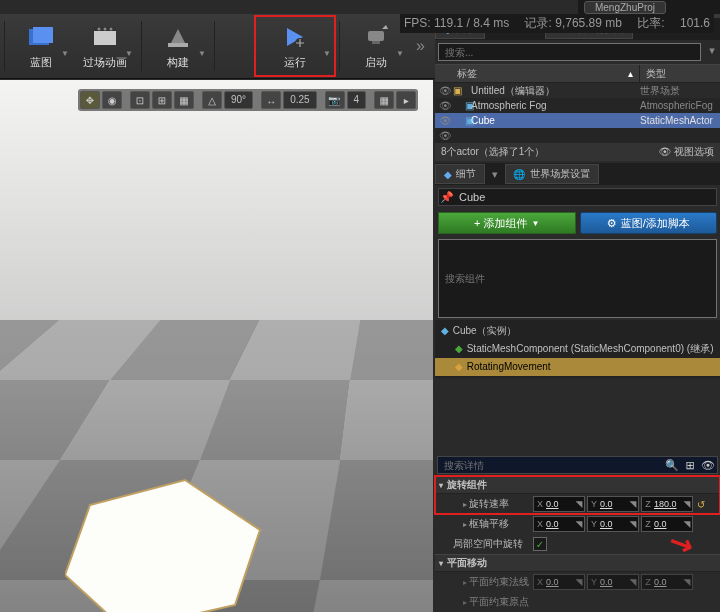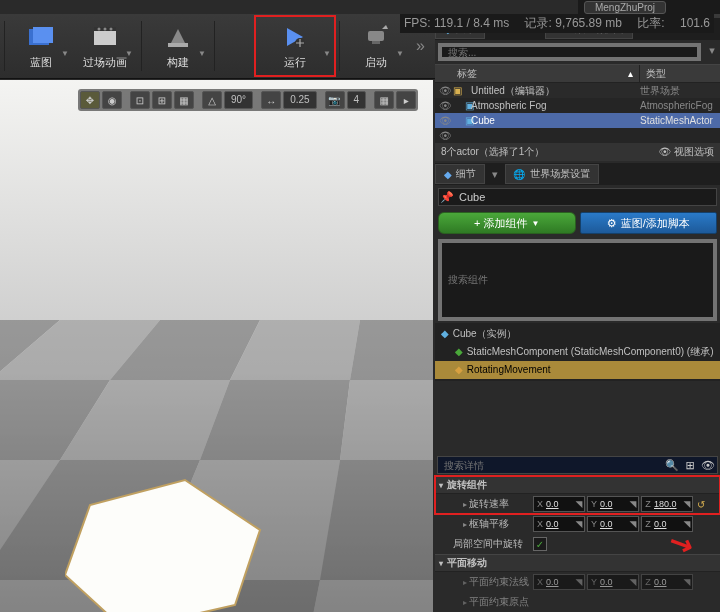--- a/index.html
+++ b/index.html
@@ -26,21 +26,21 @@
 
 
 .viewport { position: absolute; top: 80px; left: 0; width: 433px; height: 532px; background: linear-gradient(to bottom, #f0f0ee 0%, #b0b0b0 100%); overflow: hidden; }
 .floor { position: absolute; inset: 0; }
 .hexagon { position: absolute; left: 65px; top: 380px; width: 200px; height: 170px; }
 
 
 .right-panel { position: absolute; top: 18px; right: 0; bottom: 0; width: 285px; background: #2a2a2a; display: flex; flex-direction: column; }
 .panel-tabs { height: 22px; background: #1e1e1e; display: flex; align-items: center; }
 .panel-tab { height: 20px; padding: 0 8px; display: flex; align-items: center; gap: 4px; background: #333; border: 1px solid #444; font-size: 10px; }
-.search-field { height: 18px; background: #1a1a1a; border: 4px solid #737373; margin: 3px; flex: 1; color: #888; padding: 0 6px; font-size: 10px; }
+.search-field { height: 18px; background: #1a1a1a; border: 1px solid #737373; margin: 3px; flex: 1; color: #888; padding: 0 6px; font-size: 10px; }
 
 
 .outliner { border-top: 1px solid #444; }
 .out-header { display: flex; height: 18px; background: #3a3a3a; border-bottom: 1px solid #222; font-size: 10px; }
 .out-header > div { padding: 2px 6px; }
 .out-header .col-label { flex: 1; border-right: 1px solid #222; display: flex; align-items: center; justify-content: space-between; }
 .out-header .col-type { width: 80px; }
 .out-row { display: flex; height: 15px; align-items: center; font-size: 10px; padding-left: 4px; }
 .out-row .eye { width: 14px; color: #888; }
 .out-row .icon { width: 14px; }
@@ -50,21 +50,21 @@
 .out-row.sel { background: #4d6aa8; color: #fff; }
 .out-row.sel .type { color: #e0e0e0; }
 .out-footer { height: 18px; background: #333; display: flex; align-items: center; justify-content: space-between; padding: 0 6px; font-size: 10px; }
 
 
 .det-tabs { height: 22px; background: #1e1e1e; display: flex; align-items: center; margin-top: 2px; }
 .name-field { height: 18px; background: #1a1a1a; border: 1px solid #444; margin: 3px; display: flex; align-items: center; }
 .name-field .pin { width: 16px; text-align: center; color: #aa9; }
 .name-field input { flex: 1; background: transparent; border: none; color: #ccc; font-size: 11px; padding: 0 4px; outline: none; }
 .btn-row { display: flex; gap: 4px; margin: 3px; }
-.btn-green { flex: 1; height: 22px; background: linear-gradient(to bottom, #4aa83a, #2f7a24); color: #fff; border: 1px solid #2a6020; border-radius: 6px; font-size: 11px; display: flex; align-items: center; justify-content: center; gap: 4px; }
+.btn-green { flex: 1; height: 22px; background: linear-gradient(to bottom, #4aa83a, #2f7a24); color: #fff; border: 1px solid #2a6020; border-radius: 0; font-size: 11px; display: flex; align-items: center; justify-content: center; gap: 4px; }
 .btn-blue { flex: 1; height: 22px; background: linear-gradient(to bottom, #2a7ac8, #1d5a9a); color: #fff; border: 1px solid #15406a; border-radius: 2px; font-size: 11px; display: flex; align-items: center; justify-content: center; gap: 4px; }
 .comp-tree { background: #222; padding: 2px 0; }
 .comp-row { height: 18px; display: flex; align-items: center; font-size: 10px; padding-left: 6px; }
 .comp-row.sel { background: #aa8a3a; color: #000; }
 .flex-space { flex: 1; }
 .det-search { height: 18px; background: #0f172a; border: 1px solid #444; margin: 2px; display: flex; align-items: center; }
 .det-search input { flex: 1; background: transparent; border: none; color: #888; font-size: 10px; padding: 0 6px; outline: none; }
 .det-search .ic { width: 18px; text-align: center; color: #ccc; }
 
 

